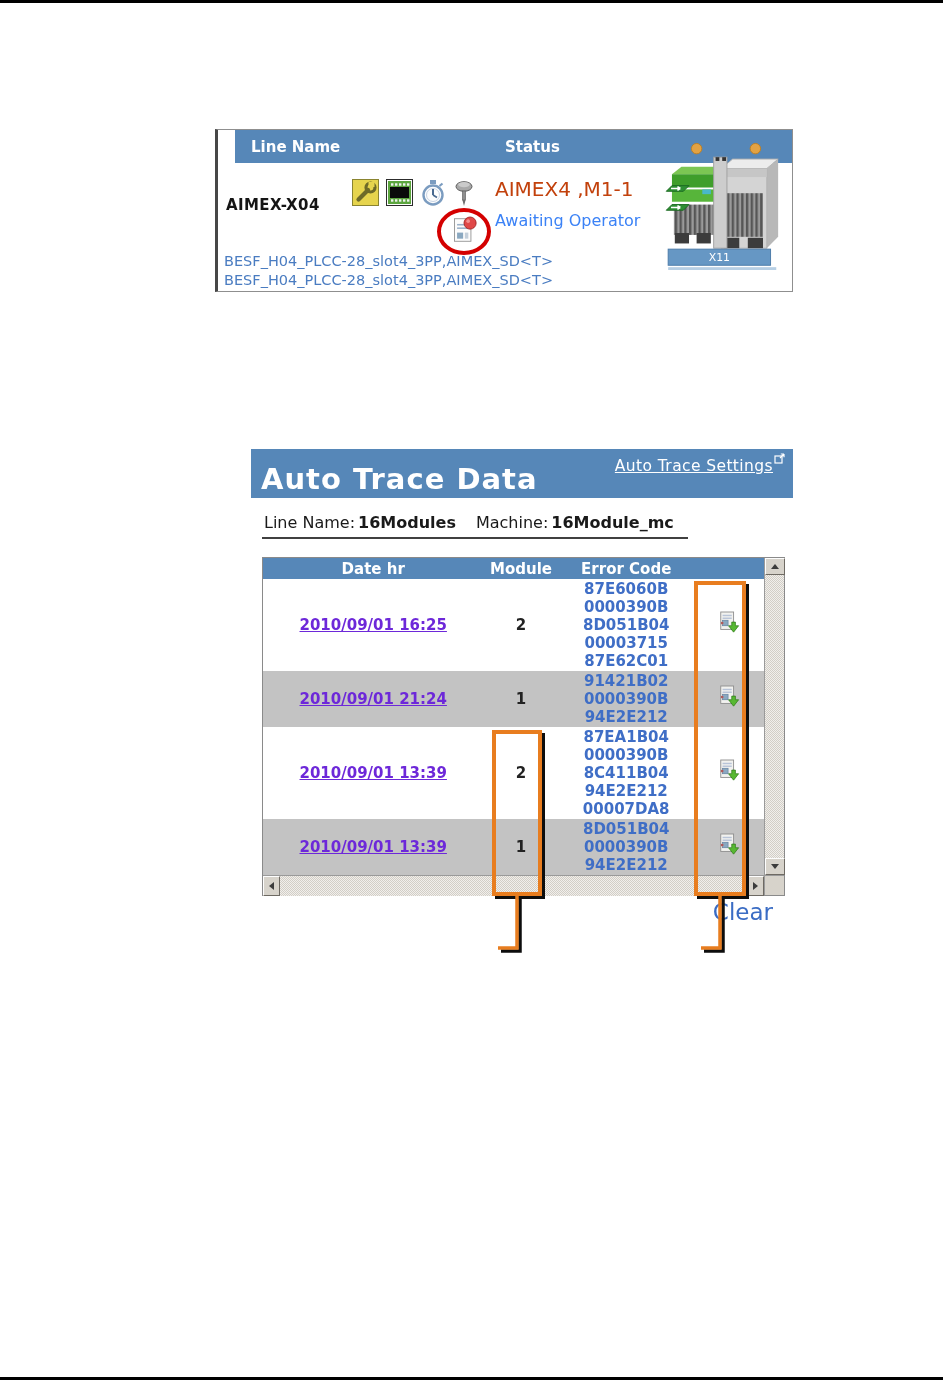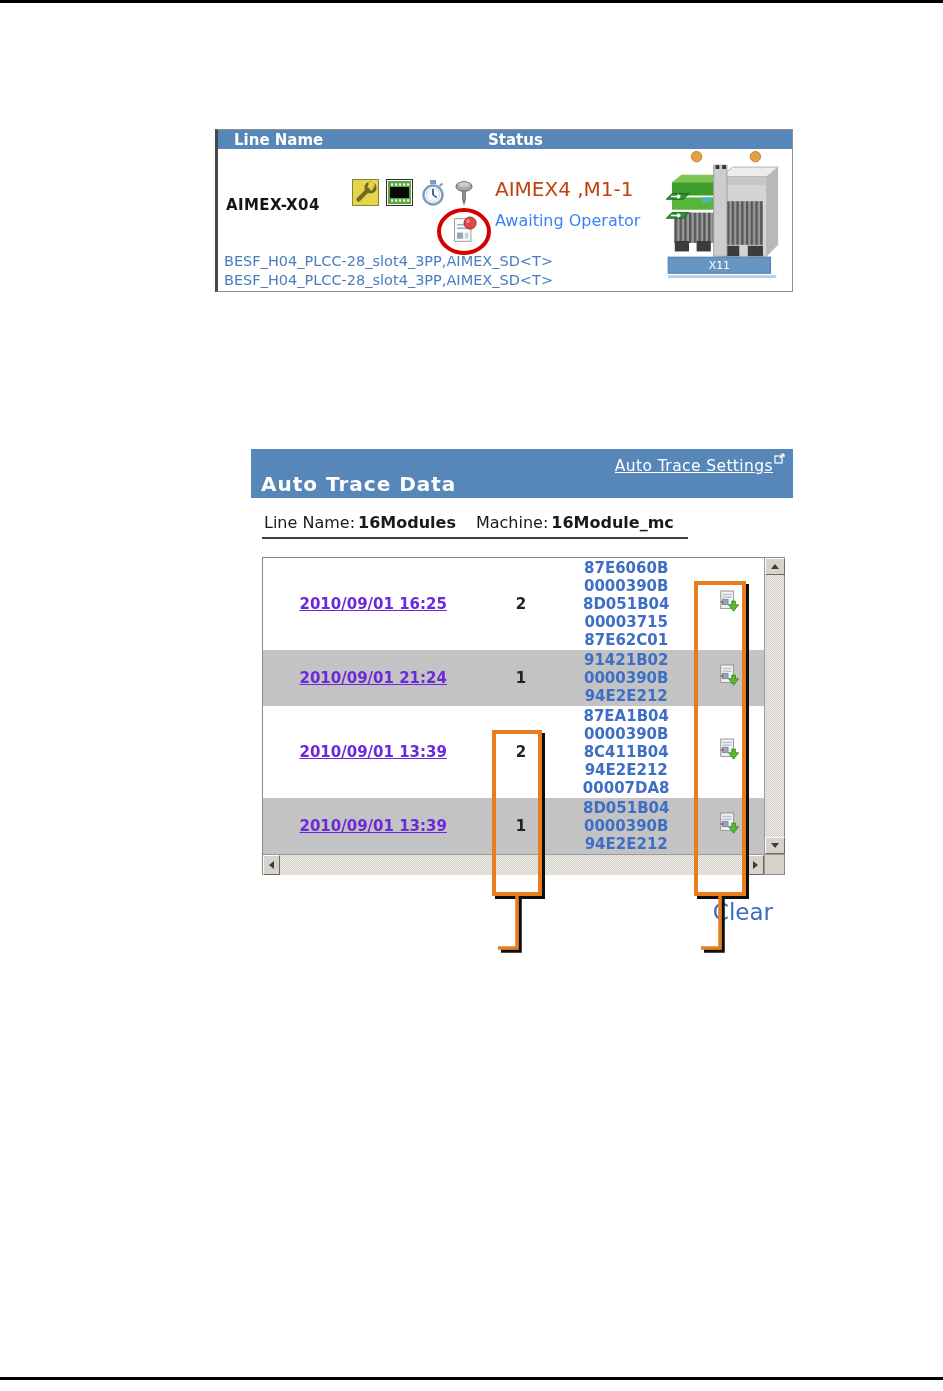--- a/index.html
+++ b/index.html
@@ -5,40 +5,40 @@
   html,body{margin:0;padding:0;background:#fff;}
   .page{position:relative;width:943px;height:1391px;background:#fff;overflow:hidden;
         font-family:"DejaVu Sans","Liberation Sans",sans-serif;}
   .rule{position:absolute;left:0;width:943px;height:3px;background:#000;}
   .rule-top{top:0;}
   .rule-bottom{top:1377px;}
 
   
   .panel1{position:absolute;left:215px;top:129px;width:578px;height:163px;background:#fff;
           border:1px solid #8f8f8f;border-left:3px solid #474747;box-sizing:border-box;}
-  .p1-header{height:19px;background:#5687b8;color:#fff;font-size:15px;font-weight:bold;
-             display:flex;align-items:center;}
+  .p1-header{height:33px;background:#5687b8;color:#fff;font-size:15px;font-weight:bold;
+             display:flex;align-items:center;margin-left:17px;}
   .p1-header .h-line{padding-left:16px;width:254px;}
   .line-name{position:absolute;left:8px;top:66px;font-size:15px;font-weight:bold;color:#151515;letter-spacing:.4px;}
   .icon-row{position:absolute;left:134px;top:49px;display:flex;gap:7px;align-items:flex-start;}
   .ring{position:absolute;left:219px;top:78px;width:54px;height:47px;border:4px solid #d40000;
         border-radius:50%;display:flex;align-items:center;justify-content:center;box-sizing:border-box;}
   .machine-ref{position:absolute;left:277px;top:47px;font-size:20px;color:#c2410c;}
   .status-text{position:absolute;left:277px;top:81px;font-size:16px;color:#3b82f6;}
   .plink{position:absolute;left:6px;font-size:14.5px;color:#4a7cc1;white-space:nowrap;}
   .plink1{top:123px;} .plink2{top:142px;}
-  .machine-art{position:absolute;left:444px;top:20px;}
+  .machine-art{position:absolute;left:444px;top:12px;}
 
   
   .panel2{position:absolute;left:251px;top:449px;width:542px;height:530px;}
   .p2-band{position:relative;height:49px;background:#5687b8;}
   .settings-link{position:absolute;top:4px;right:8px;color:#fff;font-size:15.5px;
                  text-decoration:underline;letter-spacing:.4px;cursor:pointer;}
   .settings-link svg{vertical-align:7px;margin-left:1px;}
-  .p2-title{position:absolute;left:10px;bottom:2px;margin:0;color:#fff;font-size:20px;
+  .p2-title{position:absolute;left:10px;bottom:2px;margin:0;color:#fff;font-size:29px;
             font-weight:bold;letter-spacing:1px;}
   .subheader{position:absolute;top:64px;left:11px;font-size:16px;color:#1a1a1a;
              padding:0 14px 5px 2px;border-bottom:2px solid #404040;white-space:nowrap;}
   .subheader b{margin-left:3px;}
   .subheader .m-label{margin-left:20px;}
 
   .tbl{position:absolute;left:11px;top:108px;width:521px;border:1px solid #8a8a8a;background:#fff;
        display:grid;grid-template-columns:1fr 20px;grid-template-rows:auto 20px;}
   .thead{height:21px;background:#5687b8;display:grid;grid-template-columns:44% 15% 27% 14%;
          align-items:center;text-align:center;color:#fff;font-size:15px;font-weight:bold;}
@@ -219,20 +219,26 @@
           </svg></a>
       <h1 class="p2-title">Auto Trace Data</h1>
     </div>
 
     <div class="subheader">
       <span>Line Name:</span><b>16Modules</b><span class="m-label">Machine:</span><b>16Module_mc</b>
     </div>
 
     <div class="tbl">
       <div class="tbl-main">
+        <div class="thead">
+          <span>Date hr</span>
+          <span>Module</span>
+          <span>Error Code</span>
+          <span></span>
+        </div>
 
         <div class="trow rh5">
           <div class="c-date">2010/09/01 16:25</div>
           <div class="c-module">2</div>
           <div class="c-codes">
             <div>87E6060B</div>
             <div>0000390B</div>
             <div>8D051B04</div>
             <div>00003715</div>
             <div>87E62C01</div>

